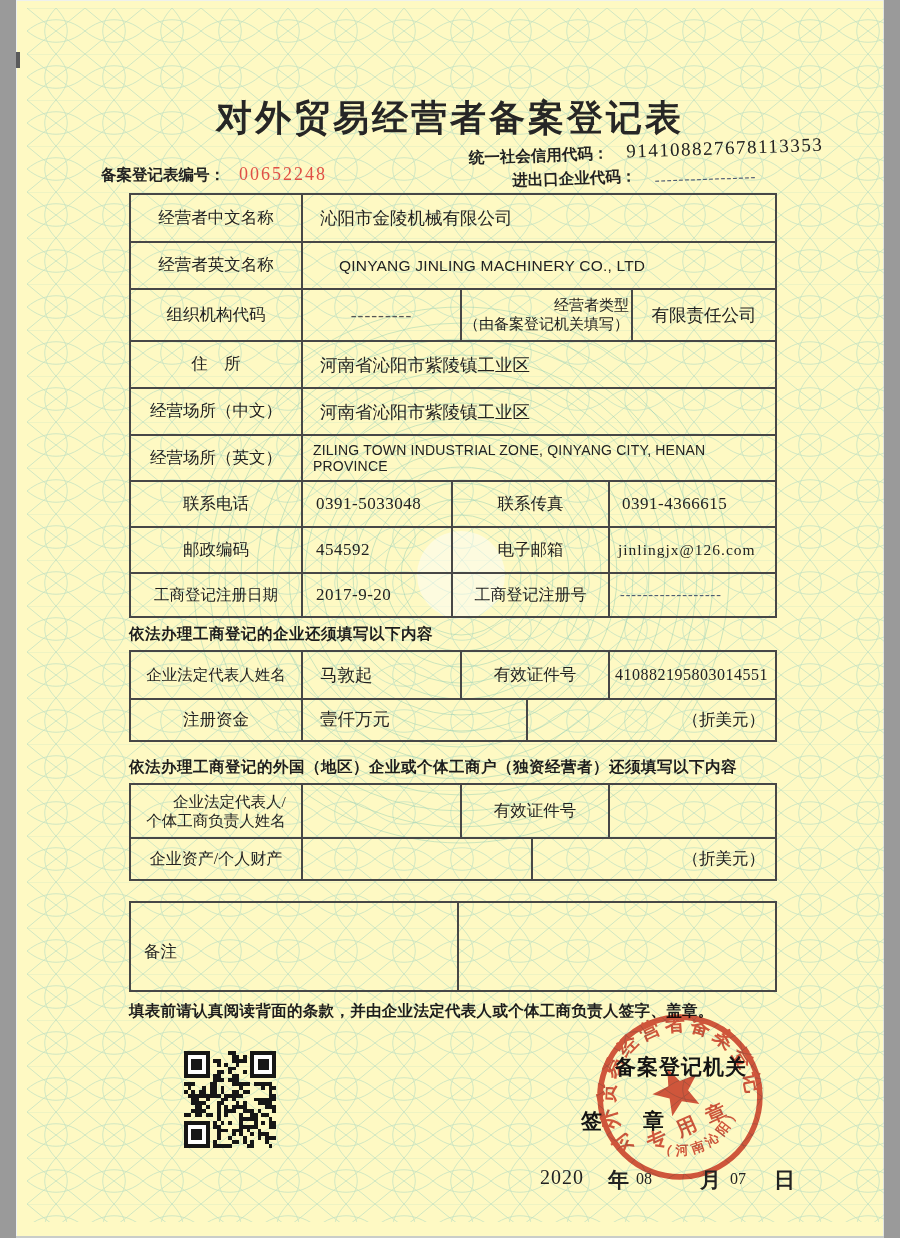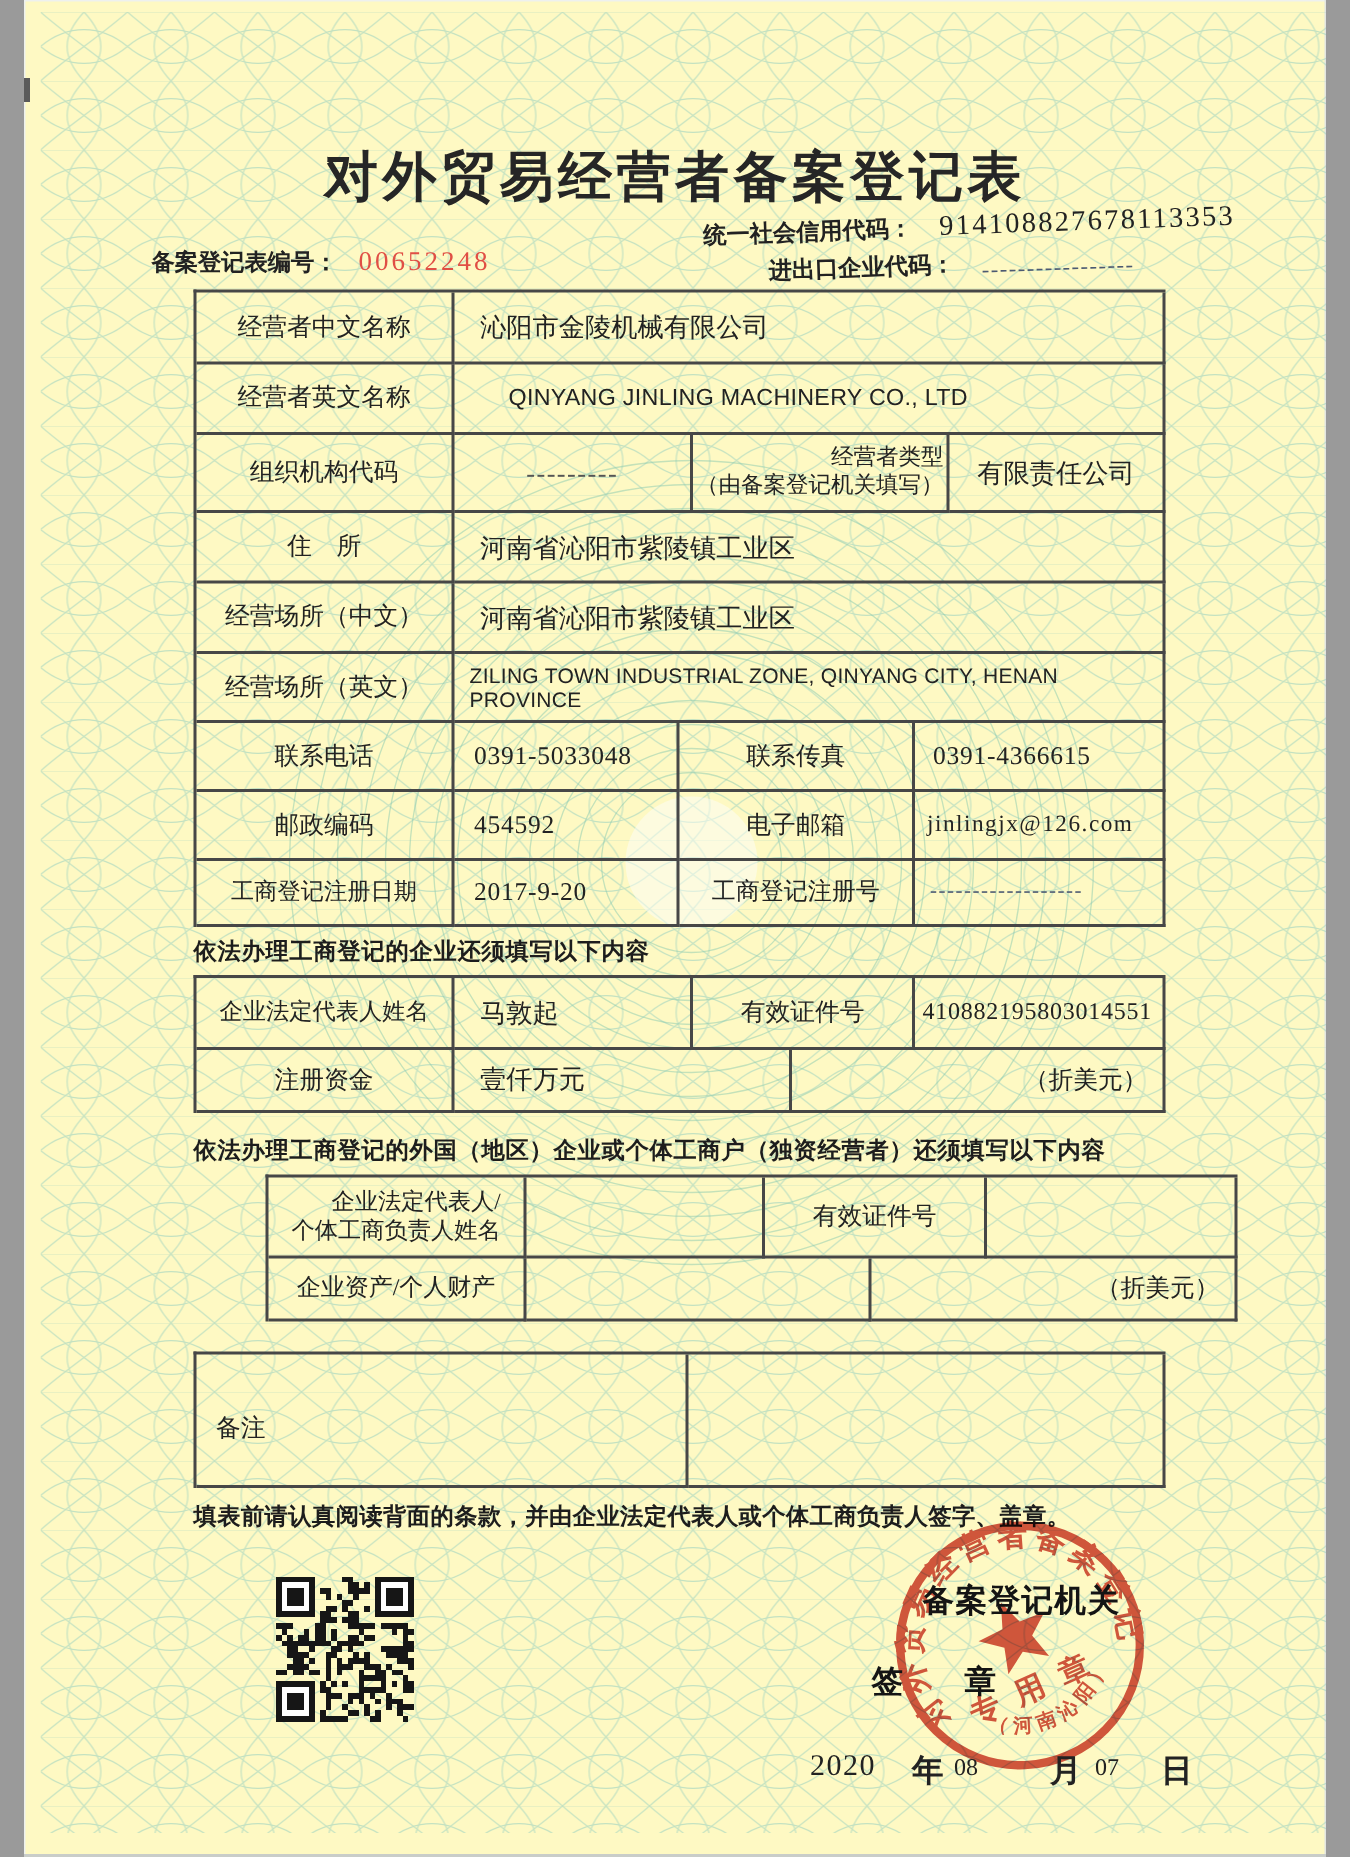--- a/index.html
+++ b/index.html
@@ -251,21 +251,21 @@
       <div class="cell val topleft" style="width:225px">
           <span>壹仟万元</span>
         </div>
       <div class="cell val right" style="width:249px">
           <span>（折美元）</span>
         </div>
     </div>
   </div>
 
   <div class="sechead hei" style="left:113px;top:757px;">依法办理工商登记的外国（地区）企业或个体工商户（独资经营者）还须填写以下内容</div>
-  <div class="tbl" style="left:113px;top:783px;margin-left:48px;">
+  <div class="tbl" style="left:113px;top:783px;">
     <div class="row" style="height:54px">
       <div class="cell lab" style="width:172px;font-size:15.5px">
         <span>
             <span class="two">企业法定代表人/</span>
             <span class="two">个体工商负责人姓名</span>
           </span>
       </div>
       <div class="cell val" style="width:159px">
           <span></span>
         </div>

